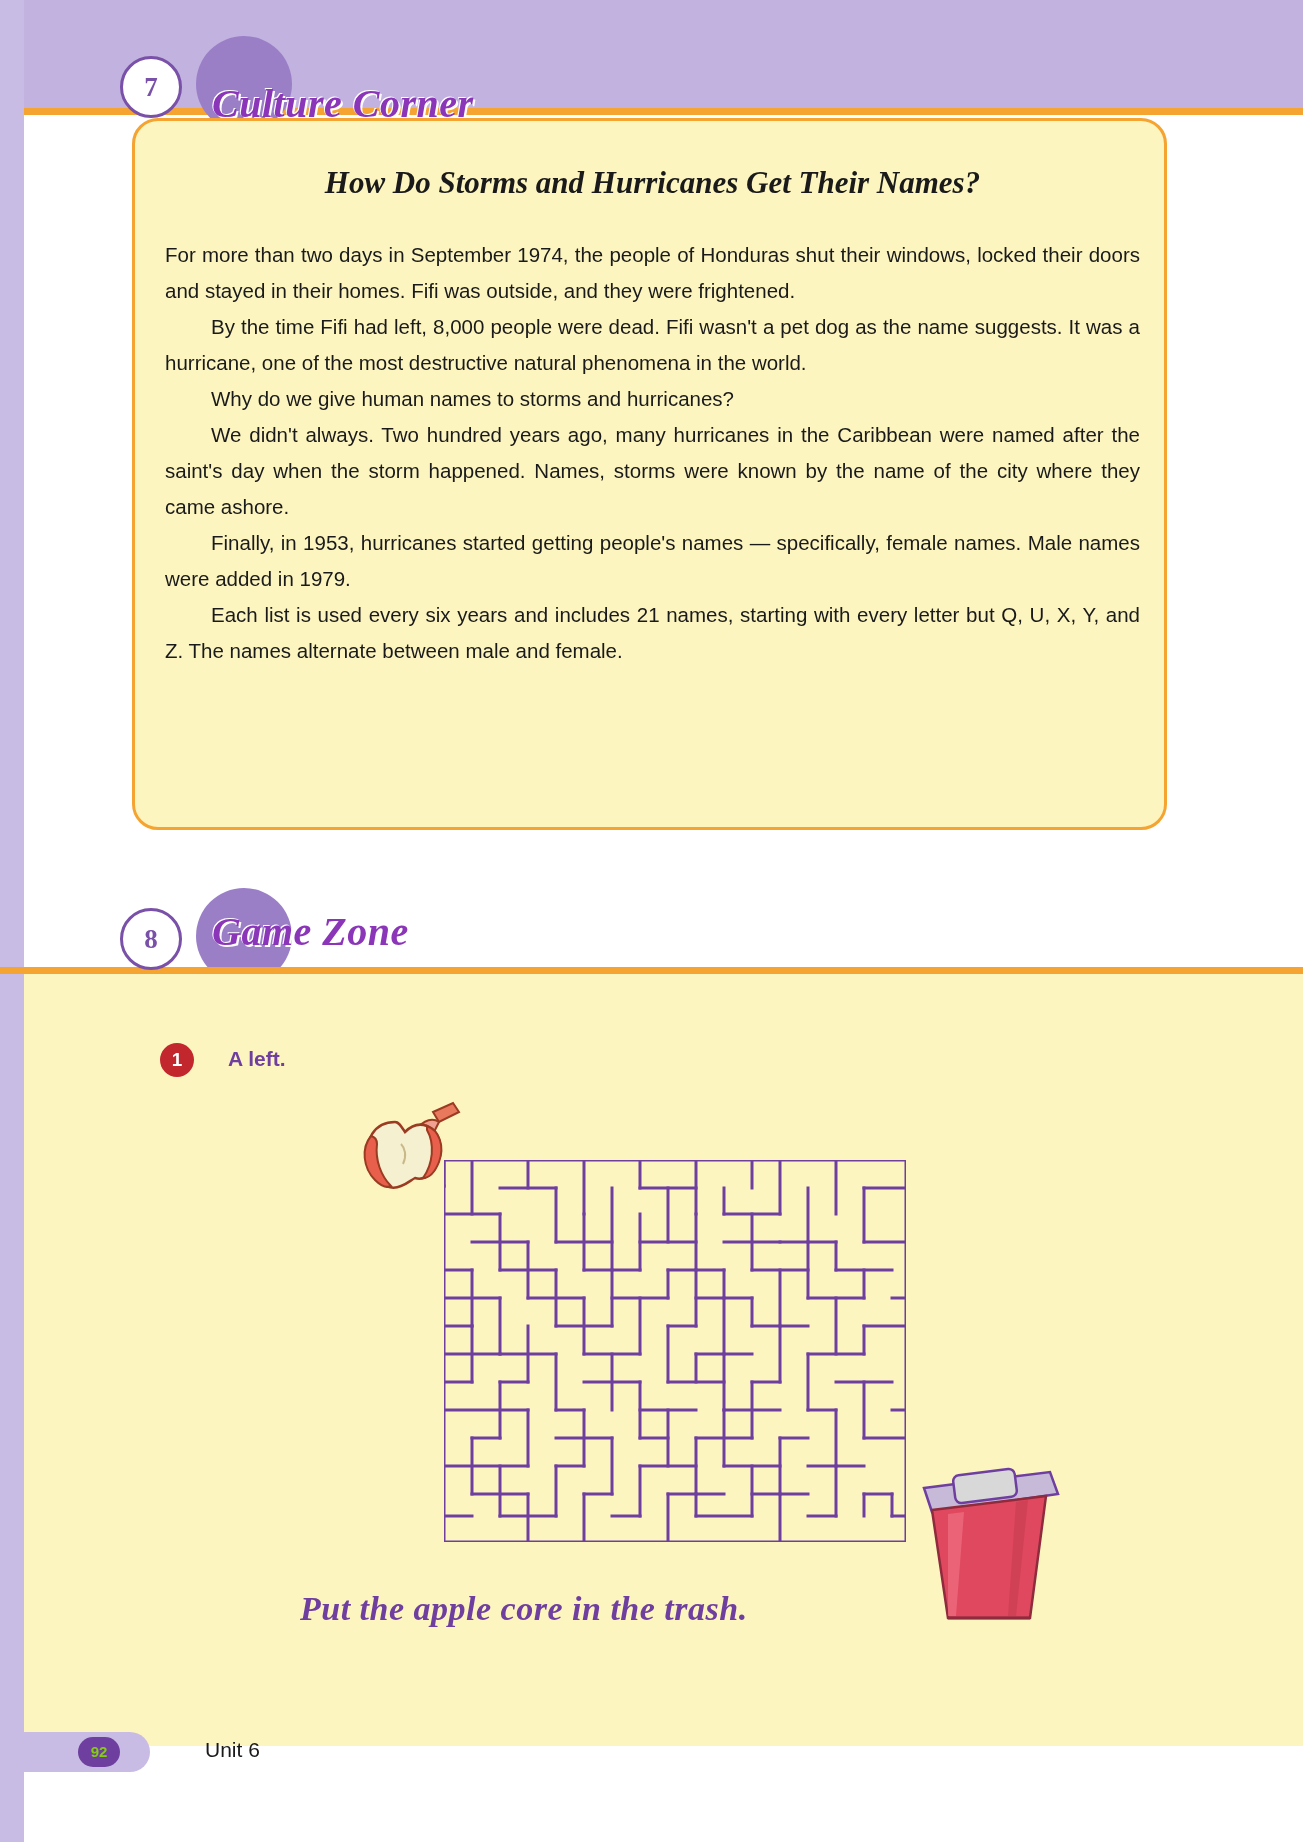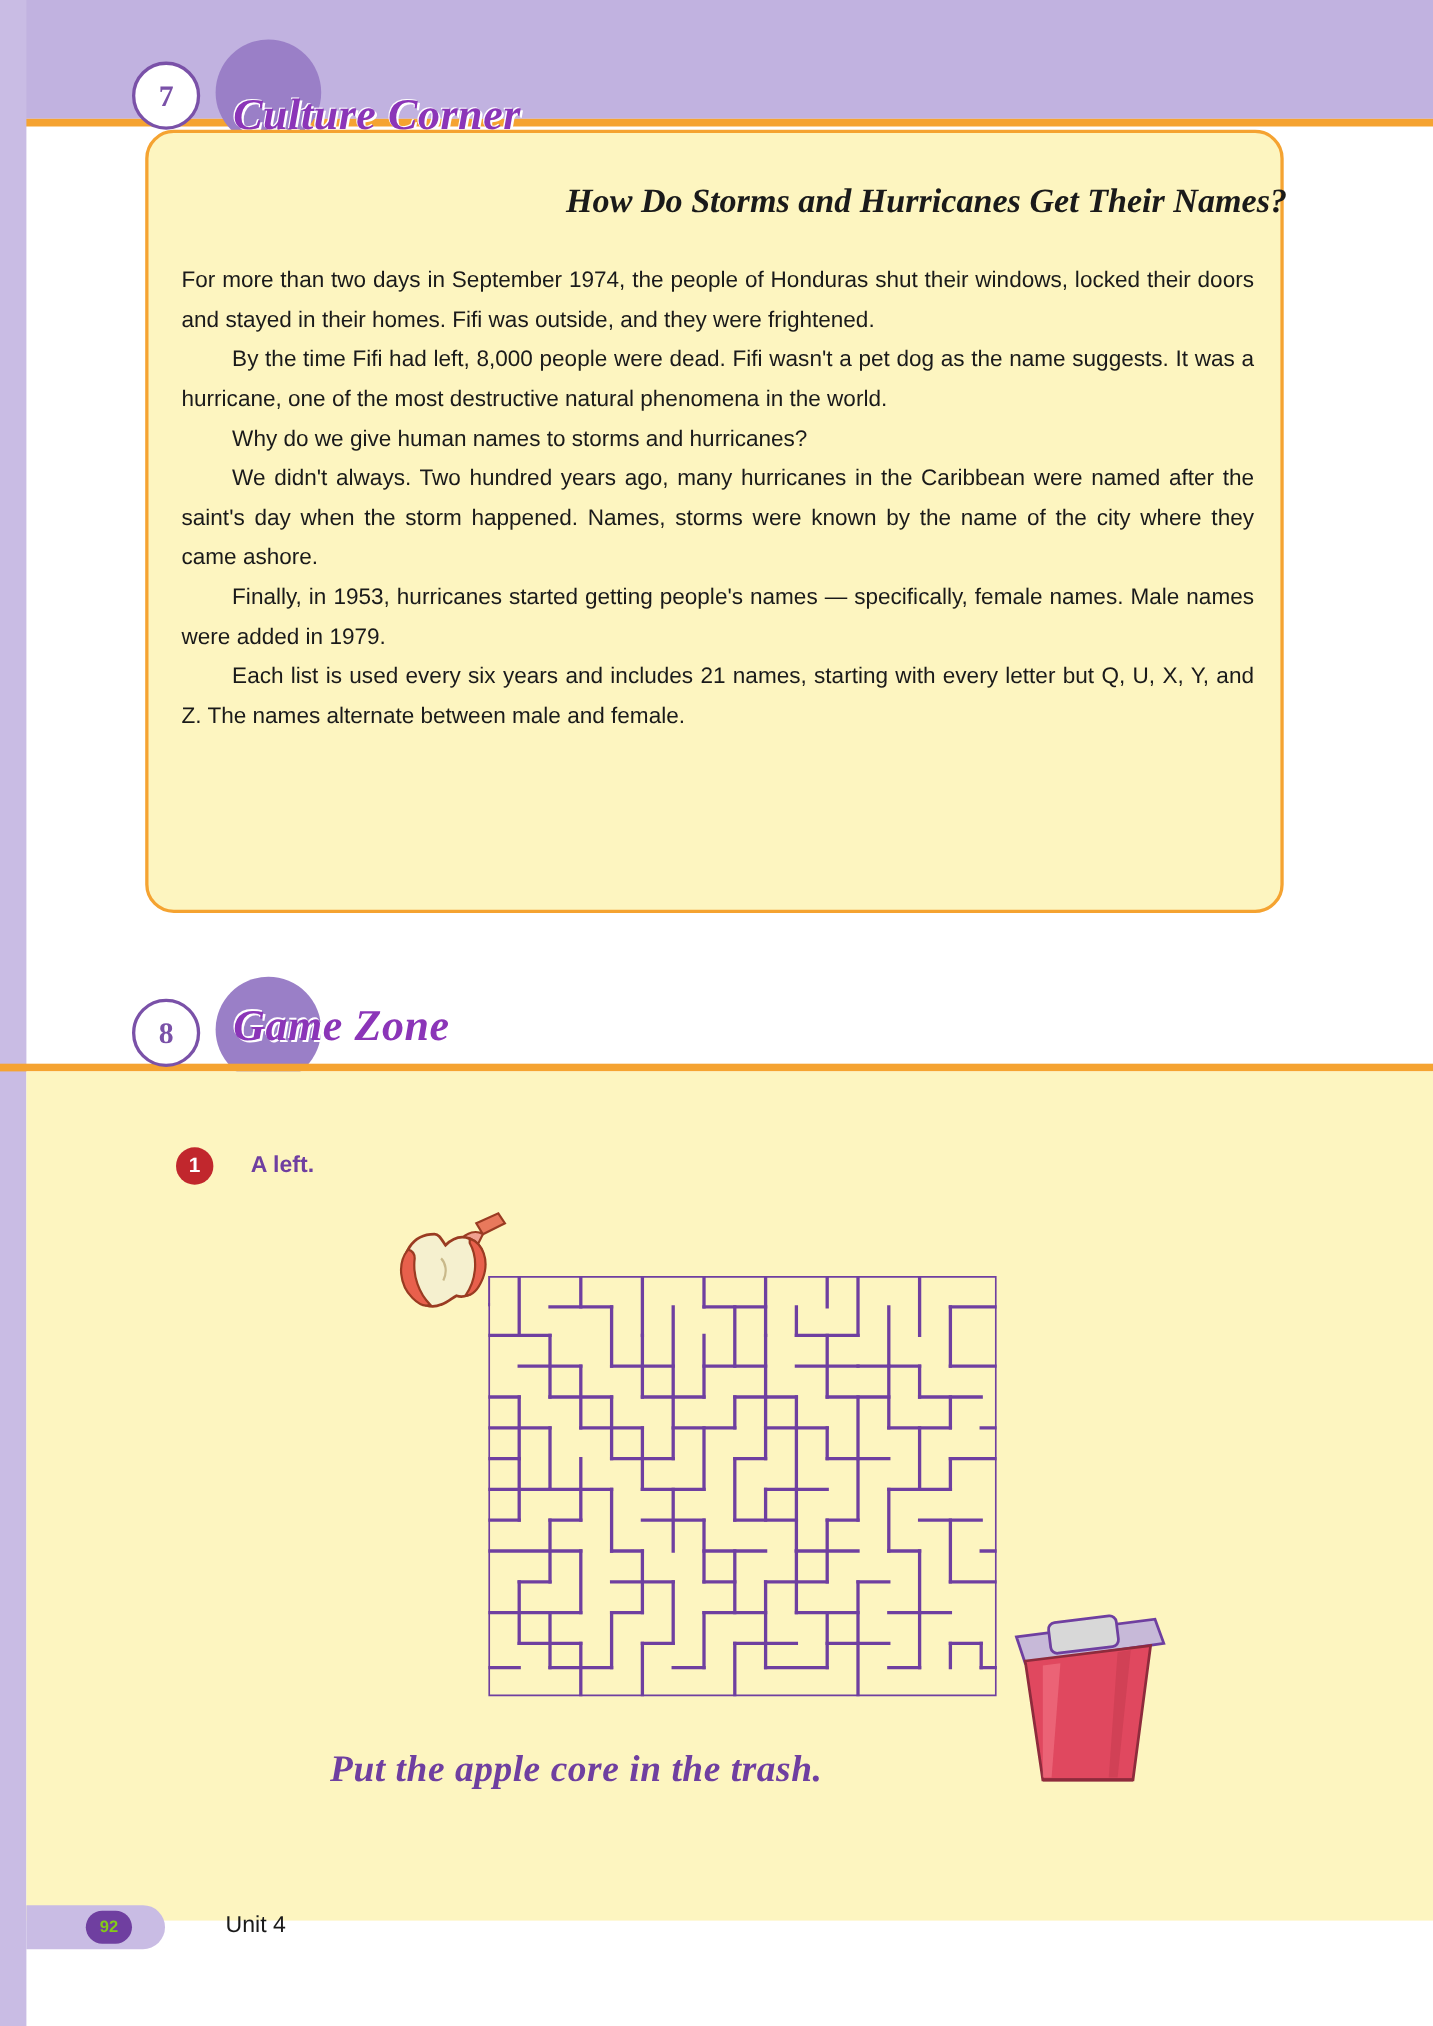--- a/index.html
+++ b/index.html
@@ -90,21 +90,21 @@
     height: 712px;
     background: #fdf5c0;
     border: 3px solid #f5a331;
     border-radius: 26px;
     box-sizing: border-box;
   }
   .card-title {
     position: absolute;
     left: 0; top: 44px;
     width: 1035px;
-    text-align: right;
+    text-align: center;
     font-family: "Liberation Serif", serif;
     font-weight: bold;
     font-style: italic;
     font-size: 31px;
     color: #1a1a1a;
   }
   .card-body {
     position: absolute;
     left: 30px;
     top: 116px;
@@ -453,15 +453,15 @@
       <path d="M104 52 L116 50 L104 166 L96 166 Z" fill="#c13a4d" opacity="0.5"></path>
 
       <path d="M36 168 L118 168" stroke="#8e2b3c" stroke-width="3" fill="none"></path>
     </svg>
   </div>
 
   <div class="caption">Put the apple core in the trash.</div>
 
   <div class="footer-pill"></div>
   <div class="footer-badge">92</div>
-  <div class="footer-unit">Unit 4</div>
+  <div class="footer-unit">Unit 6</div>
 
 </div>
 
 </body></html>

